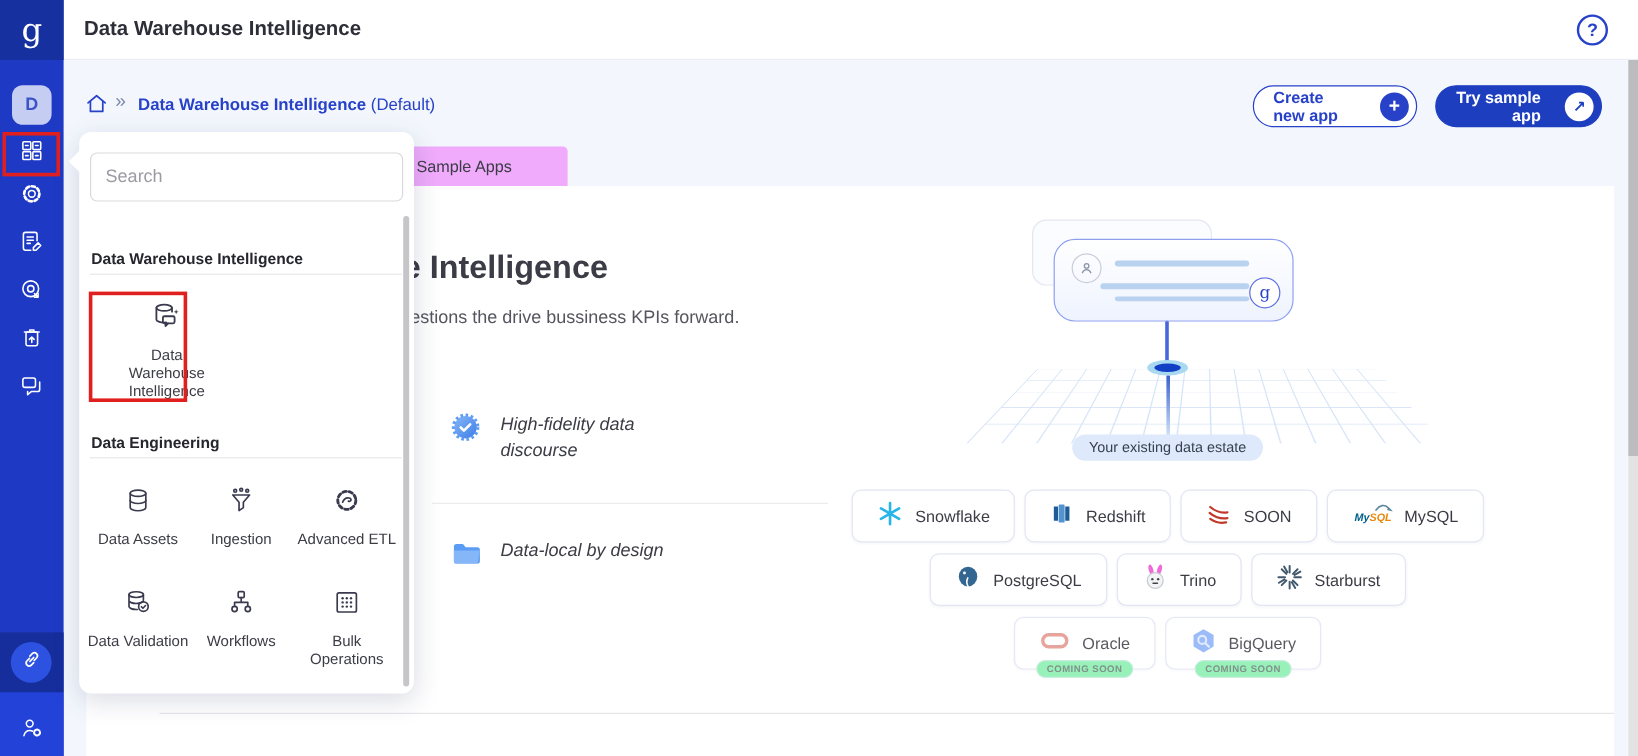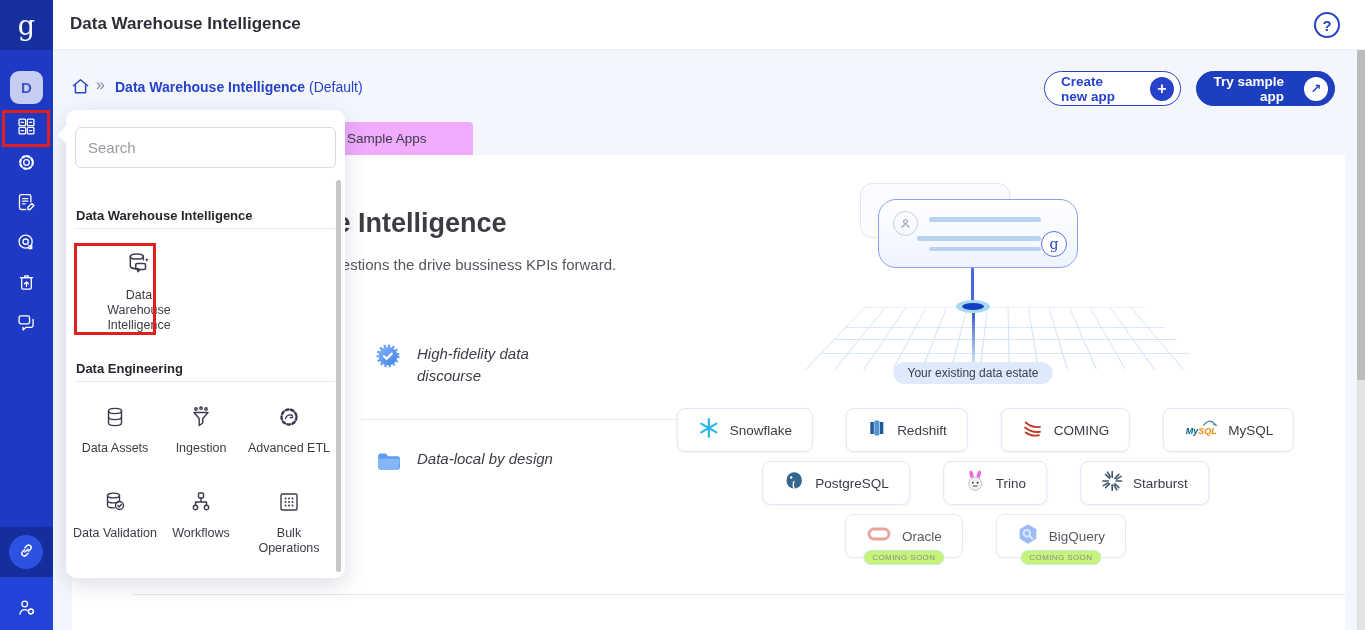--- a/index.html
+++ b/index.html
@@ -66,25 +66,25 @@
   .node-dot-outer { position:absolute; left:956px; top:300px; width:34px; height:13px; border-radius:50%; background:#a8d9f1;
     display:flex; align-items:center; justify-content:center; }
   .node-dot-inner { width:22px; height:7px; border-radius:50%; background:#1240c4; }
   .conn-line-bottom { position:absolute; left:972px; top:313px; width:2.5px; height:50px; background:linear-gradient(#3b5fd0,#cfe2f6); }
   .estate-pill { position:absolute; left:973px; top:362px; transform:translateX(-50%); height:22px; background:#dee9fb;
     border-radius:11px; padding:0 14px; font-size:12px; color:#39404e; line-height:22px; white-space:nowrap; }
 
   
   .conn-row { position:absolute; left:973px; transform:translateX(-50%); display:flex; gap:8px; }
   .conn-card { position:relative; height:44px; background:#fff; border:1px solid #e2e6f2; border-radius:8px;
-    display:flex; align-items:center; gap:10px; padding:0 20px; box-shadow:0 1px 2px rgba(40,60,120,.04);margin-left:25px; }
+    display:flex; align-items:center; gap:10px; padding:0 20px; box-shadow:0 1px 2px rgba(40,60,120,.04); }
   .conn-card .conn-label { font-size:13.5px; color:#3c3c46; white-space:nowrap; }
   .conn-card.soon { opacity:.85;justify-content:flex-end; }
-  .soon-badge { position:absolute; left:50%; bottom:-8px; transform:translateX(-50%); background:#bef264; border:1px solid #bfe9d9;
-    border-radius:8px; font-size:8px; font-weight:normal; color:#6b7f79; letter-spacing:.4px; padding:2px 8px; white-space:nowrap; }
+  .soon-badge { position:absolute; left:50%; bottom:-8px; transform:translateX(-50%); background:#86efac; border:1px solid #bfe9d9;
+    border-radius:8px; font-size:8px; font-weight:bold; color:#6b7f79; letter-spacing:.4px; padding:2px 8px; white-space:nowrap; }
 
   
   .popup { position:absolute; left:66px; top:110px; width:279px; height:468px; background:#fff; border-radius:10px;
     box-shadow:0 6px 22px rgba(30,40,90,.16); z-index:50; }
   .popup-notch { position:absolute; left:-6px; top:18px; width:13px; height:13px; background:#fff; transform:rotate(45deg); }
   .search-box { position:absolute; left:9px; top:17px; width:261px; height:41px; border:1px solid #d9dade; border-radius:6px;
     padding:0 12px; font-size:15px; color:#3c3c46; background:#fff; font-family:inherit; }
   .search-box::placeholder { color:#9b9ba3; }
   .pp-scroll { position:absolute; right:4px; top:70px; width:5px; height:392px; border-radius:3px; background:#c6c6c9; }
   .pp-section-title { position:absolute; left:10px; font-size:13px; font-weight:bold; color:#26262e; }
@@ -273,21 +273,21 @@
         <span><svg width="20" height="22" viewBox="0 0 20 20">
               <path fill="#205b97" d="M3.5 4h3.5v12H3.5zM13 4h3.5v12H13z"></path>
               <rect x="7.5" y="2.5" width="5" height="15" rx="1" fill="#5294cf"></rect>
             </svg></span>
         <span class="conn-label">Redshift</span>
       </div>
       <div class="conn-card">
         <span><svg width="22" height="22" viewBox="0 0 20 20" style="stroke:#c0392b;fill:none;stroke-width:1.7;stroke-linecap:round">
               <path d="M3.5 5c3.5 3 8.5 4.7 13 4M3 9.5c3.5 3 8.5 4.7 13.5 4M3.5 14c3.5 2.6 8 3.4 12 2.6"></path>
             </svg></span>
-        <span class="conn-label">COMING</span>
+        <span class="conn-label">SOON</span>
       </div>
       <div class="conn-card">
         <span><svg width="34" height="22" viewBox="0 0 34 20">
               <path d="M20 7c3-4 7-5 10-2l2 2-2-.5" fill="none" stroke="#5d87a1" stroke-width="1.4" stroke-linecap="round"></path>
               <text x="2" y="16" font-size="9" font-weight="bold" font-style="italic" fill="#00618a" font-family="Liberation Sans,sans-serif">My<tspan fill="#e8890c">SQL</tspan></text>
             </svg></span>
         <span class="conn-label">MySQL</span>
       </div>
     </div>
     <div class="conn-row" style="top:461px">

